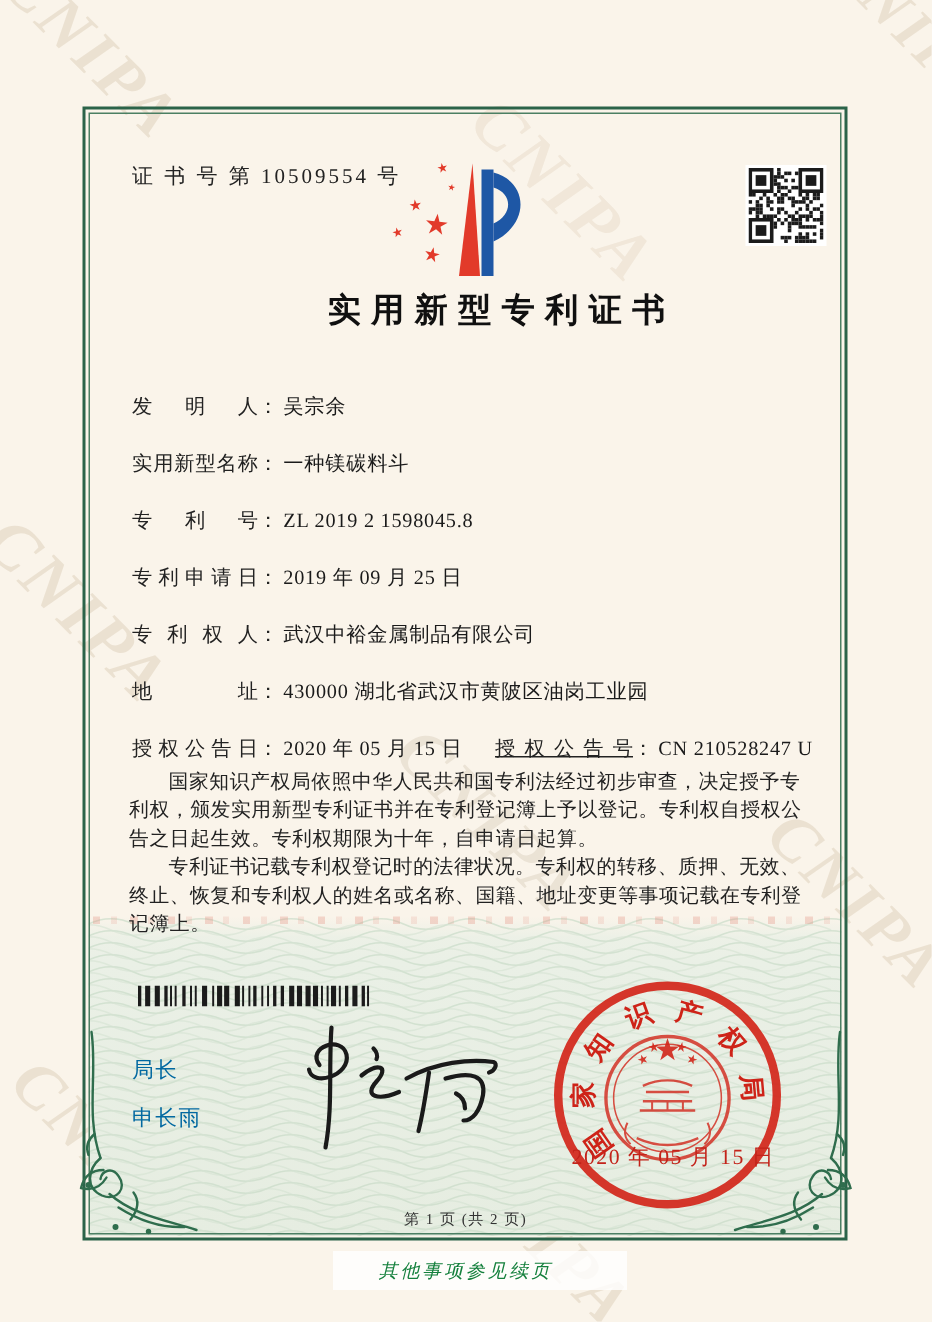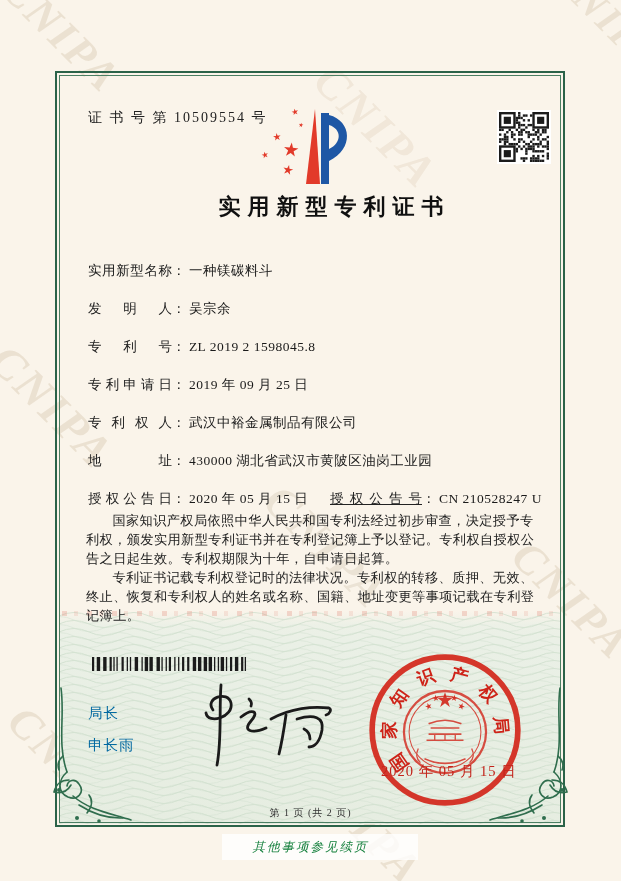--- a/index.html
+++ b/index.html
@@ -397,26 +397,26 @@
           <rect x="2.380952380952381" y="35.714285714285715" width="11.904761904761905" height="11.904761904761905" fill="#ffffff"></rect>
           <rect x="4.761904761904762" y="38.095238095238095" width="7.142857142857142" height="7.142857142857142" fill="#1b1b1b"></rect>
         </g>
       </svg>
   </div>
 
   <div class="title">实用新型专利证书</div>
 
   <div class="fields">
     <div class="frow">
+      <span class="flabel">发明人</span><span class="fcolon">：</span>
+      <span class="fvalue">吴宗余</span>
+    </div>
+    <div class="frow">
       <span class="flabel">实用新型名称</span><span class="fcolon">：</span>
       <span class="fvalue">一种镁碳料斗</span>
-    </div>
-    <div class="frow">
-      <span class="flabel">发明人</span><span class="fcolon">：</span>
-      <span class="fvalue">吴宗余</span>
     </div>
     <div class="frow">
       <span class="flabel">专利号</span><span class="fcolon">：</span>
       <span class="fvalue">ZL 2019 2 1598045.8</span>
     </div>
     <div class="frow">
       <span class="flabel">专利申请日</span><span class="fcolon">：</span>
       <span class="fvalue">2019 年 09 月 25 日</span>
     </div>
     <div class="frow">

